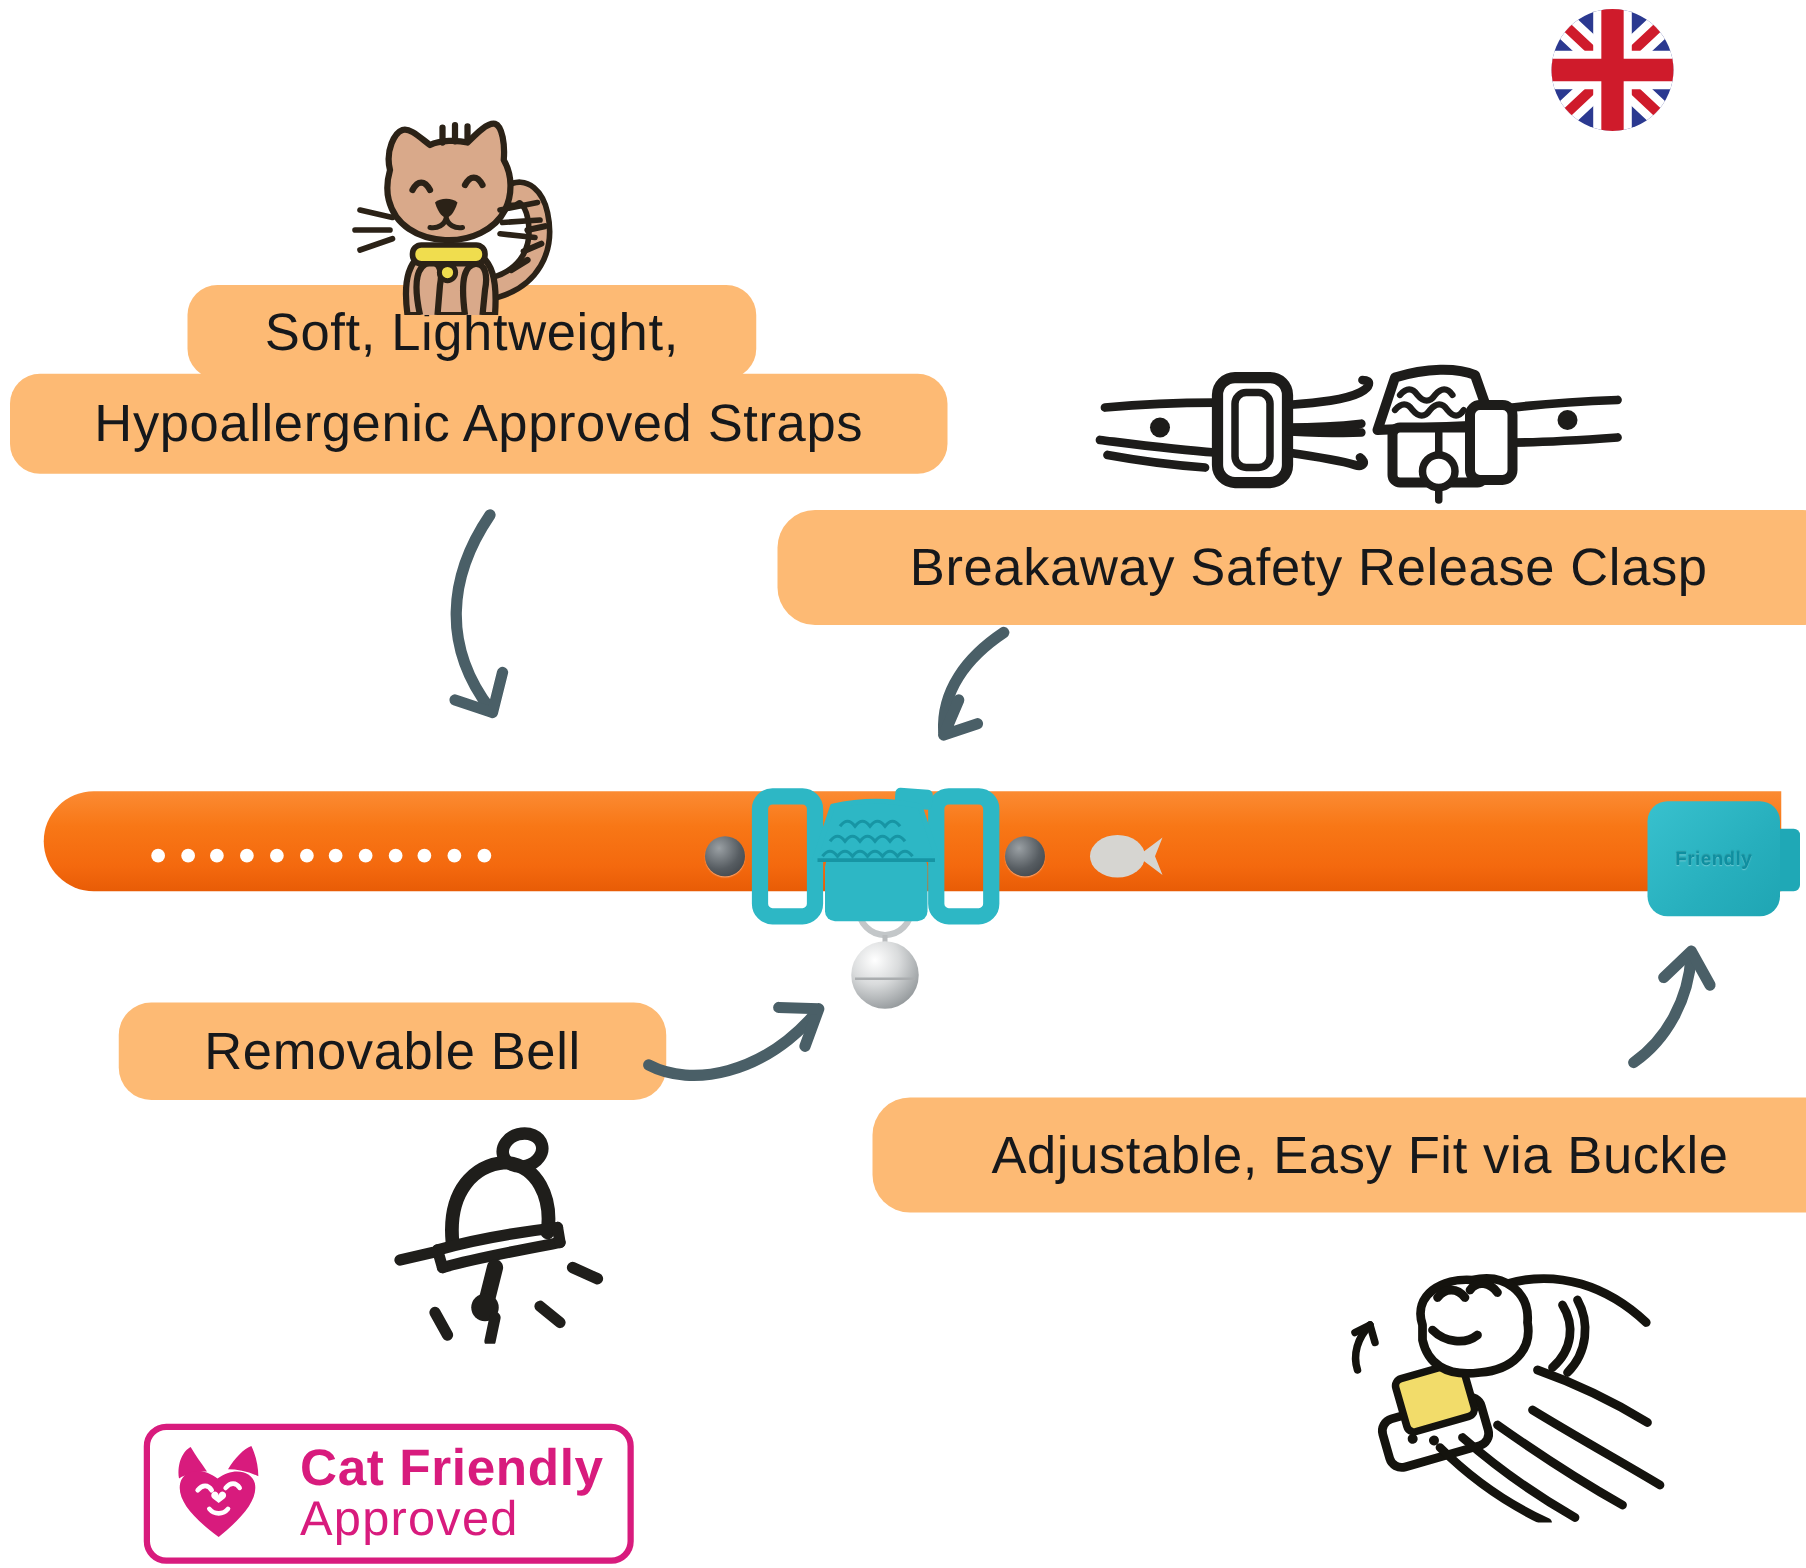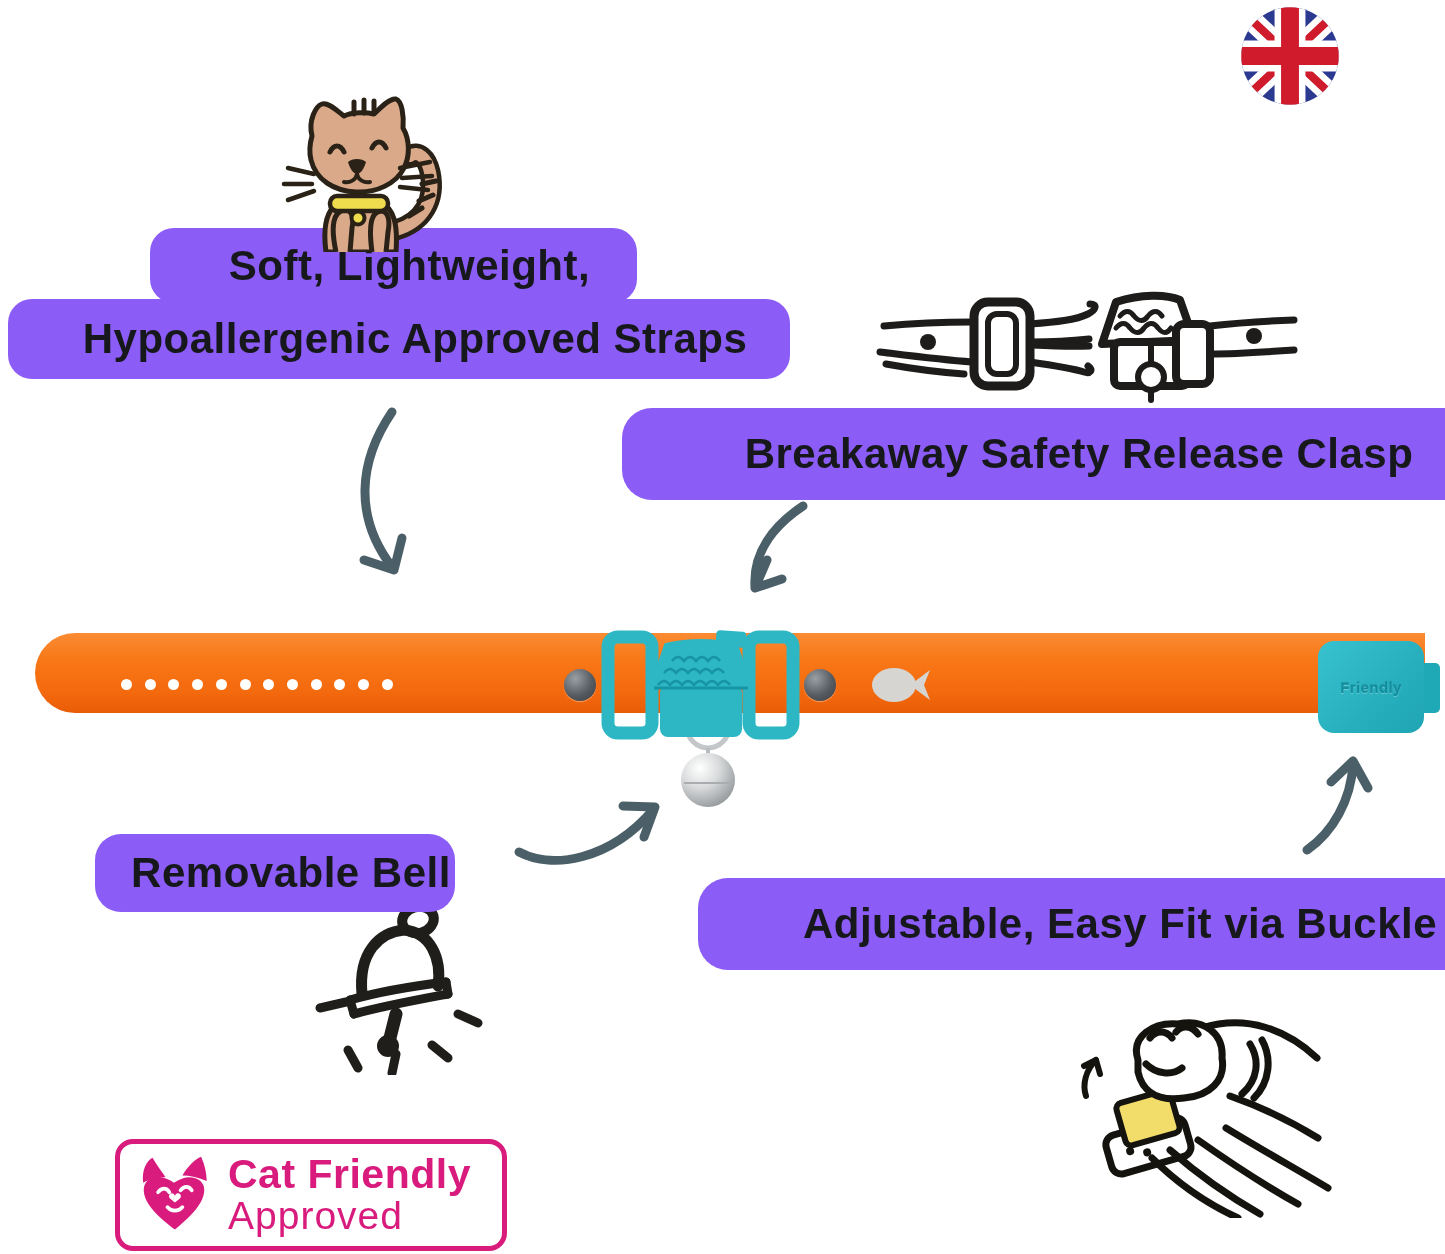--- a/index.html
+++ b/index.html
@@ -1,41 +1,41 @@
 <!DOCTYPE html>
 <html><head>
 <meta charset="utf-8">
 <style>
   html,body{margin:0;padding:0;background:#fff;}
   .stage{position:relative;width:1445px;height:1254px;overflow:hidden;background:#fff;
          font-family:"Liberation Sans",sans-serif;}
   .abs{position:absolute;}
-  .pill{position:absolute;background:#8b5cf6;border-radius:26px;display:flex;
-        align-items:center;justify-content:center;font-weight:700;color:#16181b;
-        font-size:42px;white-space:nowrap;z-index:2;letter-spacing:0.5px;padding-left:32px;}
+  .pill{position:absolute;background:#fdba74;border-radius:26px;display:flex;
+        align-items:center;justify-content:center;font-weight:400;color:#16181b;
+        font-size:42px;white-space:nowrap;z-index:2;letter-spacing:0.5px;}
   .pill.bleed{border-radius:30px;}
   .strap{position:absolute;left:35px;top:633px;width:1390px;height:80px;z-index:1;
          border-radius:40px 0 0 40px;
          background:linear-gradient(180deg,#fb8b33 0%,#f87716 35%,#f4690e 75%,#e85c06 100%);}
   .holes{position:absolute;left:121px;top:678px;width:272px;height:12px;display:flex;
          justify-content:space-between;align-items:center;z-index:2;}
   .hole{width:11px;height:11px;border-radius:50%;background:#fff;}
   .rivet{position:absolute;width:32px;height:32px;border-radius:50%;z-index:2;
          background:radial-gradient(circle at 35% 30%,#9aa0a4 0%,#565c61 55%,#383d42 100%);
          box-shadow:0 1px 1px rgba(255,255,255,0.4);}
   .buckle{position:absolute;left:1318px;top:641px;width:106px;height:92px;z-index:3;
           border-radius:16px;display:flex;align-items:center;justify-content:center;
           background:linear-gradient(135deg,#38c1ce 0%,#27afbd 60%,#1fa5b3 100%);}
   .buckle-tab{position:absolute;left:1419px;top:663px;width:21px;height:50px;z-index:2;
           border-radius:5px;background:#1fa8b6;}
   .brand{font-size:15px;font-weight:700;letter-spacing:0.4px;color:#0e8fa0;
          text-shadow:0 1px 1px rgba(255,255,255,0.35),0 -1px 1px rgba(0,0,0,0.18);}
   .badge{position:absolute;left:115px;top:1139px;width:392px;height:112px;box-sizing:border-box;
          border:5px solid #d81b7d;border-radius:18px;background:#fff;display:flex;
-         align-items:center;padding-left:12px;z-index:2;}
+         align-items:center;padding-left:12px;z-index:2;gap:12px;}
   .badge-text{margin-left:12px;line-height:1.04;}
   .badge-line1{font-size:41px;font-weight:800;color:#d81b7d;letter-spacing:0.5px;}
   .badge-line2{font-size:39px;font-weight:400;color:#d81b7d;letter-spacing:1px;}
   svg{display:block;}
 </style>
 </head>
 <body>
 
 <div class="stage">
 
@@ -166,21 +166,21 @@
   <svg class="abs" style="left:868px;top:661px;z-index:2;" width="64" height="47" viewBox="0 0 64 47">
     <ellipse cx="26" cy="24" rx="22" ry="17" fill="#d6d5d1"></ellipse>
     <path d="M 42,24 L 62,9 L 56,24 L 62,39 Z" fill="#d6d5d1"></path>
   </svg>
 
   <div class="buckle-tab"></div>
   <div class="buckle">
     <span class="brand">Friendly</span>
   </div>
 
-  <div class="pill" style="left:95px;top:834px;width:328px;height:78px;">Removable Bell</div>
+  <div class="pill" style="left:95px;top:802px;width:438px;height:78px;">Removable Bell</div>
 
   <svg class="abs" style="left:505px;top:780px;z-index:3;" width="165" height="95" viewBox="0 0 165 95">
     <g fill="none" stroke="#4a5f67" stroke-width="9" stroke-linecap="round">
       <path d="M 14,72 C 48,90 105,80 148,30"></path>
       <path d="M 150,27 L 118,26 M 150,27 L 139,57"></path>
     </g>
   </svg>
 
   <div class="pill bleed" style="left:698px;top:878px;width:780px;height:92px;">Adjustable, Easy Fit via Buckle</div>
 

